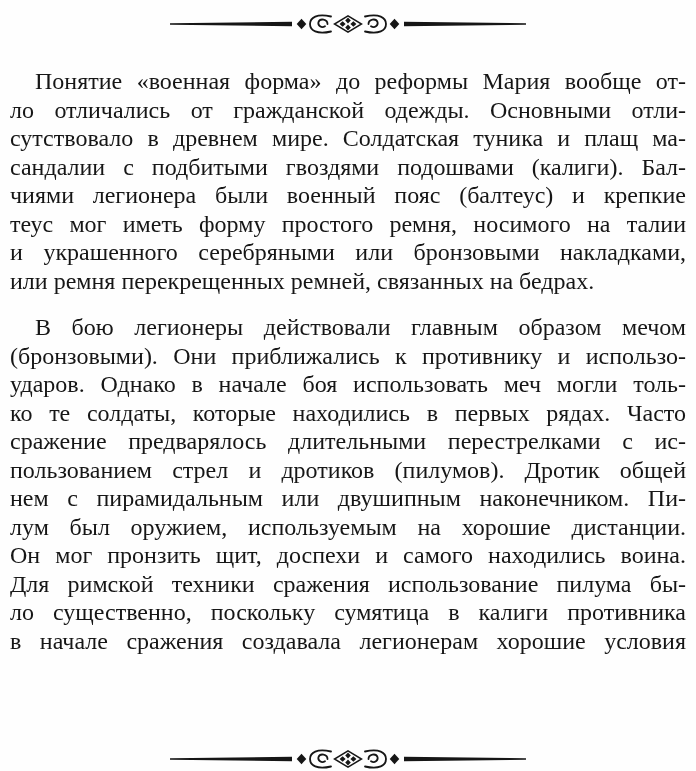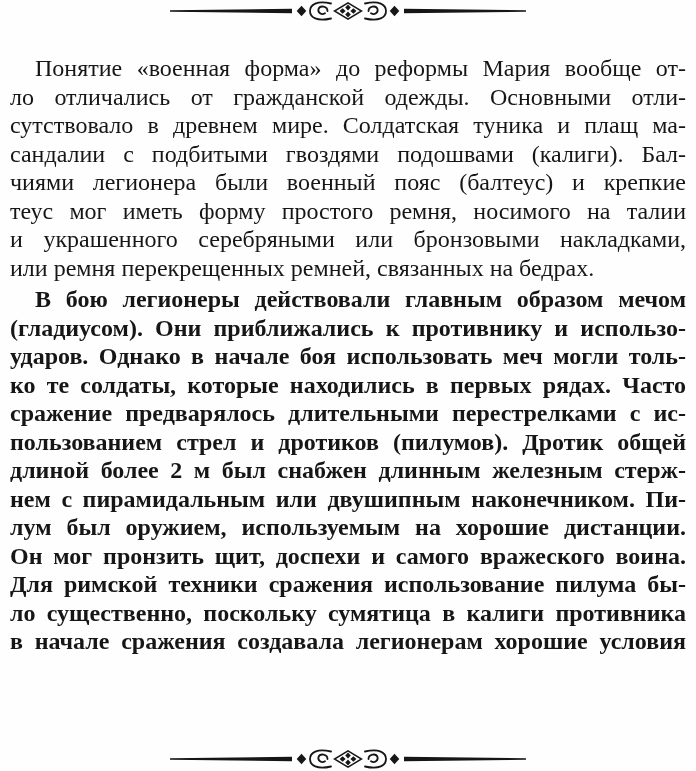--- a/index.html
+++ b/index.html
@@ -13,41 +13,41 @@
     background: var(--background-color, #fefefe);
     color: var(--ink-color, #161616);
     font-family: "Liberation Serif", "DejaVu Serif", serif;
   }
   .page {
     box-sizing: border-box;
     width: 696px;
     height: 771px;
     display: flex;
     flex-direction: column;
-    padding-top: 0;
+    padding-top: 13px;
     padding-bottom: 1px;
     justify-content: flex-end;
   }
   .divider-row {
     display: flex;
     justify-content: center;
     flex: 0 0 auto;
   }
   .divider-row svg {
     display: block;
   }
   main.page-text {
     flex: 1 1 auto;
     padding: 32px 10px 0 10px;
     font-size: 24px;
     line-height: 28.5px;
     overflow: hidden;
   }
   .paragraph { margin: 0; }
-  .paragraph + .paragraph { margin-top: 3px; font-weight: bold; }
+  .paragraph + .paragraph { margin-top: 18px; }
   .line {
     text-align: justify;
     text-align-last: justify;
     white-space: normal;
   }
   .line.last { text-align-last: left; }
   .line.indent { text-indent: 25px; }
   .hidden-defs {
     position: absolute;
     width: 0; height: 0;
@@ -95,29 +95,28 @@
       <div class="line">сутствовало в древнем мире. Солдатская туника и плащ ма-</div>
       <div class="line">сандалии с подбитыми гвоздями подошвами (калиги). Бал-</div>
       <div class="line">чиями легионера были военный пояс (балтеус) и крепкие</div>
       <div class="line">теус мог иметь форму простого ремня, носимого на талии</div>
       <div class="line">и украшенного серебряными или бронзовыми накладками,</div>
       <div class="line last">или ремня перекрещенных ремней, связанных на бедрах.</div>
     </div>
 
     <div class="paragraph">
       <div class="line indent">В бою легионеры действовали главным образом мечом</div>
-      <div class="line">(гладиусом). Они приближались к противнику и использо-</div>
+      <div class="line">(бронзовыми). Они приближались к противнику и использо-</div>
       <div class="line">ударов. Однако в начале боя использовать меч могли толь-</div>
       <div class="line">ко те солдаты, которые находились в первых рядах. Часто</div>
       <div class="line">сражение предварялось длительными перестрелками с ис-</div>
       <div class="line">пользованием стрел и дротиков (пилумов). Дротик общей</div>
-      <div class="line">длиной более 2 м был снабжен длинным железным стерж-</div>
       <div class="line">нем с пирамидальным или двушипным наконечником. Пи-</div>
       <div class="line">лум был оружием, используемым на хорошие дистанции.</div>
-      <div class="line">Он мог пронзить щит, доспехи и самого вражеского воина.</div>
+      <div class="line">Он мог пронзить щит, доспехи и самого находились воина.</div>
       <div class="line">Для римской техники сражения использование пилума бы-</div>
       <div class="line">ло существенно, поскольку сумятица в калиги противника</div>
       <div class="line">в начале сражения создавала легионерам хорошие условия</div>
     </div>
 
   </main>
 
   <div class="divider-row" style="margin-top:auto;">
     <svg width="356" height="22" viewBox="0 0 356 22">
         <use href="#orn-full"></use>

